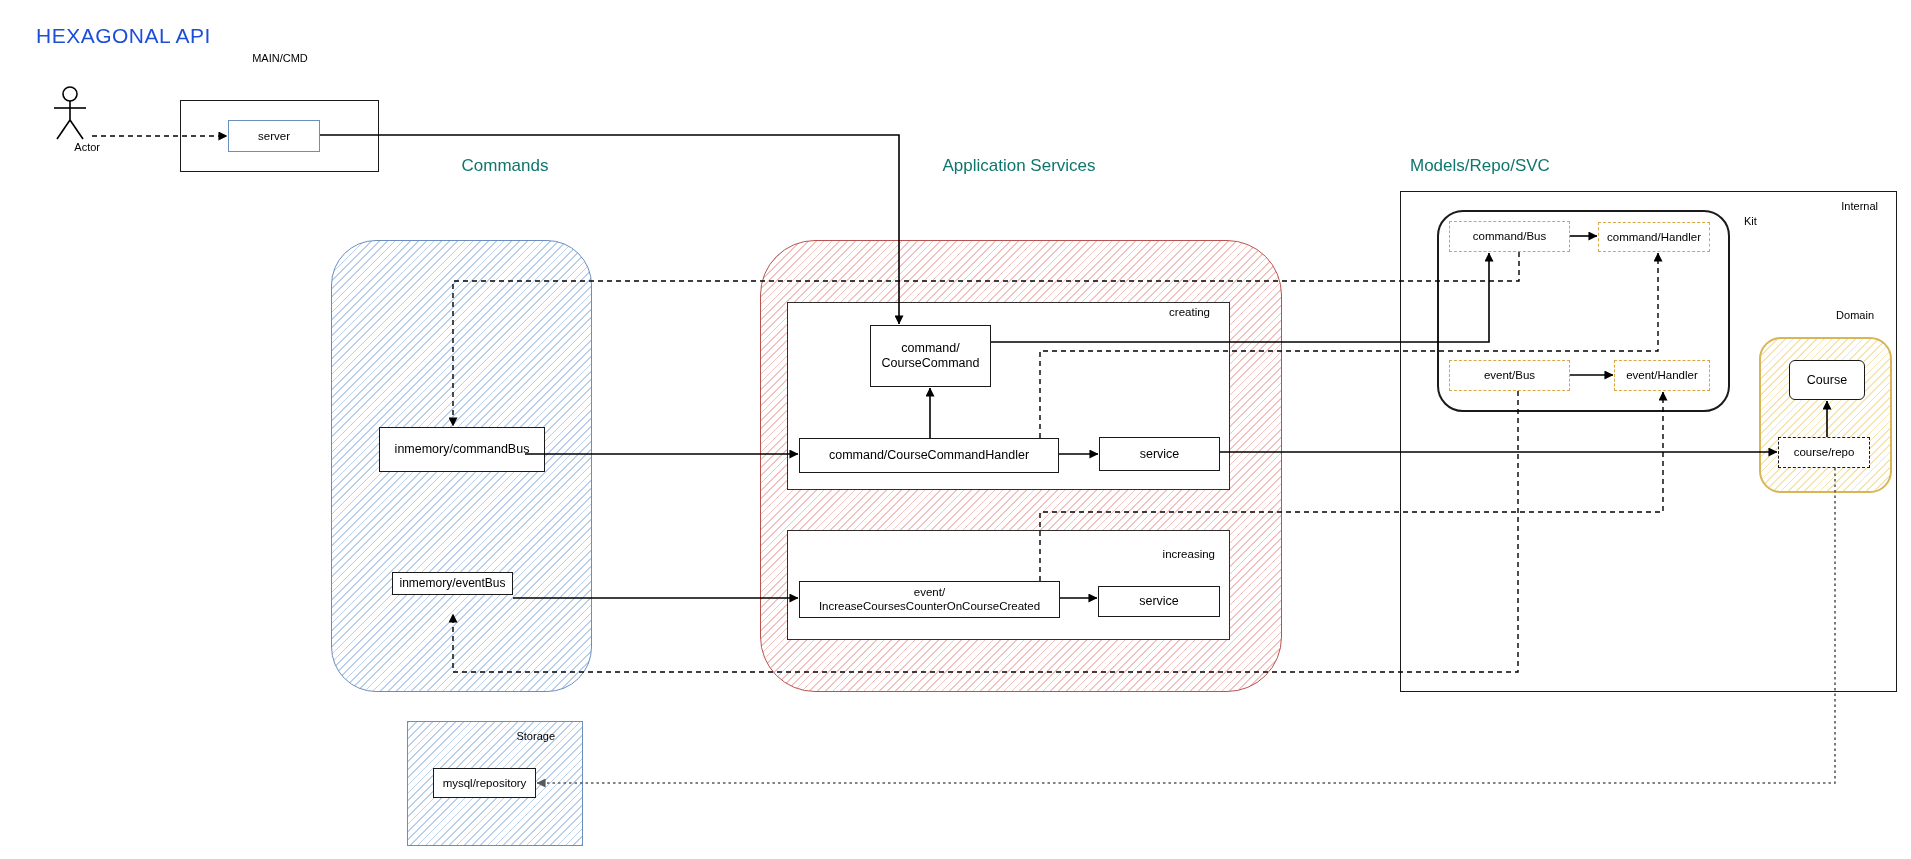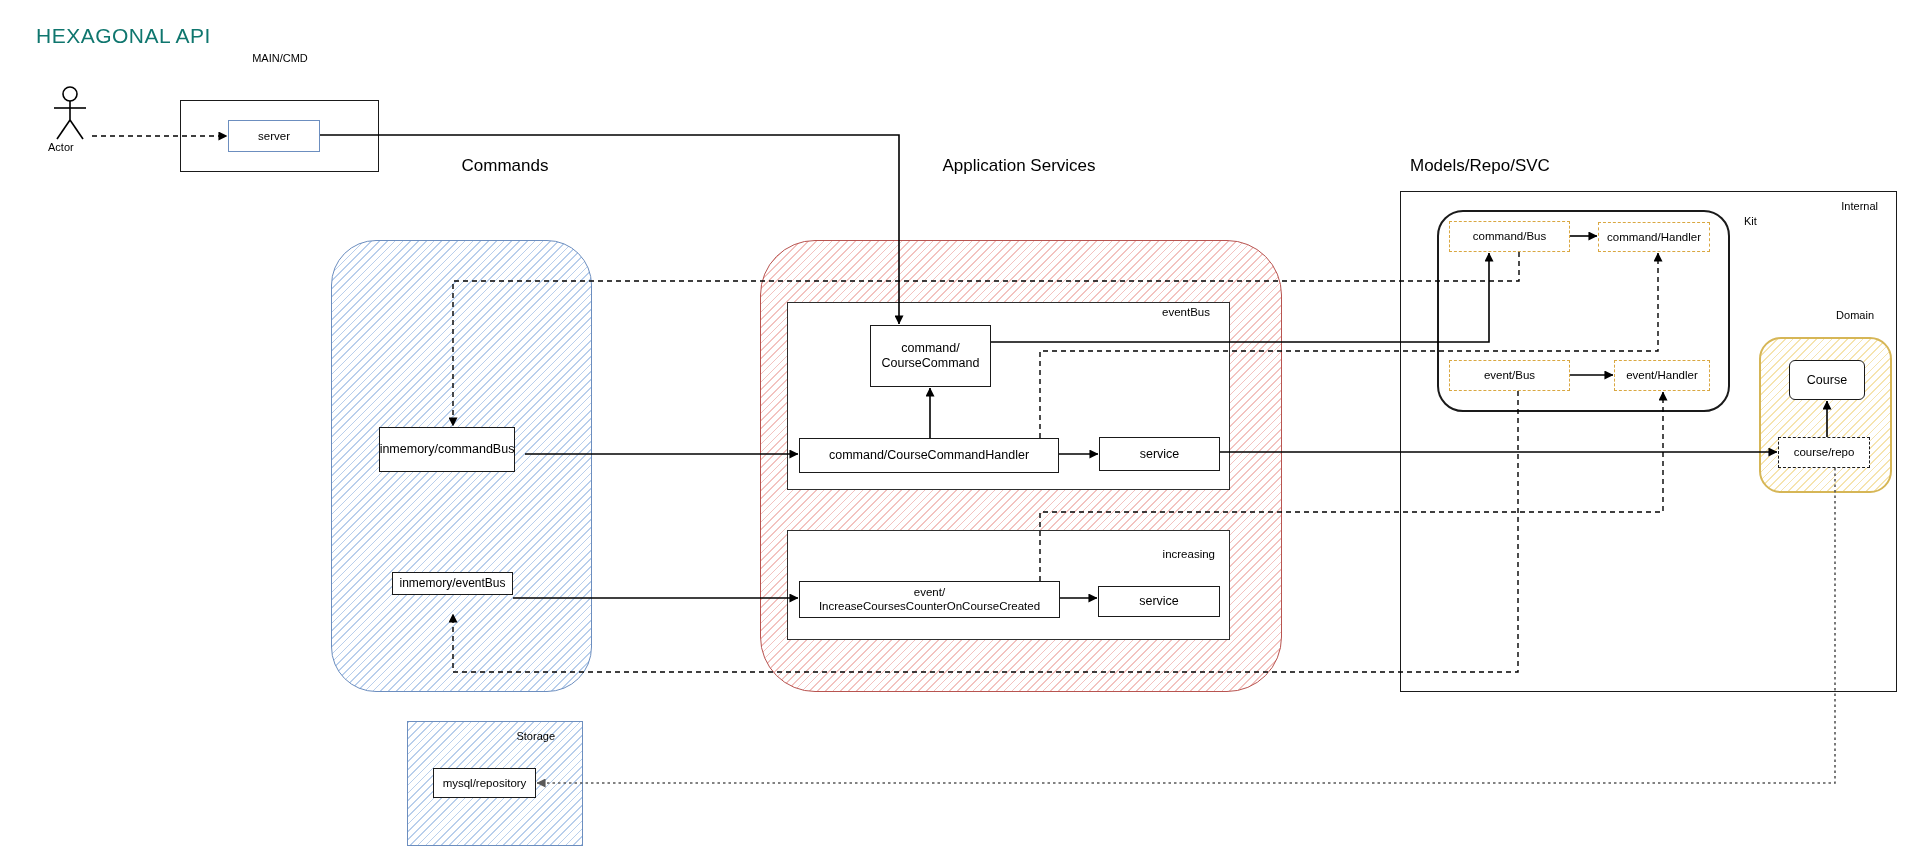--- a/index.html
+++ b/index.html
@@ -8,22 +8,22 @@
     --yellow-border:#d6b656; --yellow-hatch:#f6e4ae;
     --ink:#1a1a1a;
   }
   *{box-sizing:border-box;}
   html,body{margin:0;padding:0;background:#ffffff;}
   body{font-family:"Liberation Sans", sans-serif; color:#000;}
   #canvas{position:relative;width:1911px;height:859px;background:#fff;overflow:hidden;}
 
   .abs{position:absolute;}
   .lbl{position:absolute;font-size:11px;color:#000;white-space:nowrap;text-align:center;}
-  .hdr{position:absolute;font-size:17px;color:#000000;text-align:center;white-space:nowrap;}
-  .ttl{position:absolute;font-size:21px;letter-spacing:.5px;color:#0f766e;white-space:nowrap;}
+  .hdr{position:absolute;font-size:17px;color:#0f766e;text-align:center;white-space:nowrap;}
+  .ttl{position:absolute;font-size:21px;letter-spacing:.5px;color:#1d4ed8;white-space:nowrap;}
 
   .hatch-blue{background-image:repeating-linear-gradient(135deg,var(--blue-hatch) 0 1.2px,transparent 1.2px 5.5px);}
   .hatch-red{background-image:repeating-linear-gradient(135deg,var(--red-hatch) 0 1.2px,transparent 1.2px 5.5px);}
   .hatch-yellow{background-image:repeating-linear-gradient(135deg,var(--yellow-hatch) 0 1.2px,transparent 1.2px 5.5px);}
 
   .region{position:absolute;}
   .region.blue{border:1.6px solid var(--blue-border);border-radius:45px;}
   .region.red{border:1.6px solid var(--red-border);border-radius:55px;}
   .region.yellow{border:2px solid var(--yellow-border);border-radius:22px;}
   .region.storage{border:1.6px solid var(--blue-border);}
@@ -55,40 +55,40 @@
   <div class="hdr" style="left:919px;top:156px;width:200px;">Application Services</div>
   <div class="hdr" style="left:1410px;top:156px;text-align:left;">Models/Repo/SVC</div>
 
   <svg class="abs" style="left:50px;top:85px;" width="40" height="56" viewBox="0 0 40 56">
     <circle class="stick" cx="20" cy="9" r="7"></circle>
     <line class="stick" x1="20" y1="16" x2="20" y2="35"></line>
     <line class="stick" x1="4" y1="23" x2="36" y2="23"></line>
     <line class="stick" x1="20" y1="35" x2="7" y2="54"></line>
     <line class="stick" x1="20" y1="35" x2="33" y2="54"></line>
   </svg>
-  <div class="lbl" style="left:48px;top:141px;width:44px;text-align:left;">Actor</div>
+  <div class="lbl" style="left:56px;top:141px;width:44px;text-align:right;">Actor</div>
 
   <div class="lbl" style="left:230px;top:52px;width:100px;text-align:center;">MAIN/CMD</div>
   <div class="frame" style="left:180px;top:100px;width:199px;height:72px;"></div>
   <div class="node blue hatch-blue" style="left:228px;top:120px;width:92px;height:32px;font-size:11.5px;">
     <span>server</span>
   </div>
 
   <div class="region blue hatch-blue" style="left:331px;top:240px;width:261px;height:452px;"></div>
-  <div class="node" style="left:379px;top:427px;width:136px;height:45px;">
+  <div class="node" style="left:379px;top:427px;width:166px;height:45px;">
     <span>inmemory/commandBus</span>
   </div>
   <div class="node" style="left:392px;top:572px;width:121px;height:23px;font-size:12px;">
     <span>inmemory/eventBus</span>
   </div>
 
   <div class="region red hatch-red" style="left:760px;top:240px;width:522px;height:452px;"></div>
 
   <div class="whitebox" style="left:787px;top:302px;width:443px;height:188px;"></div>
-  <div class="lbl" style="left:1130px;top:306px;width:80px;text-align:right;font-size:11.5px;">eventBus</div>
+  <div class="lbl" style="left:1130px;top:306px;width:80px;text-align:right;font-size:11.5px;">creating</div>
   <div class="node" style="left:870px;top:325px;width:121px;height:62px;">
     <span>command/</span>
     <span>CourseCommand</span>
   </div>
   <div class="node" style="left:799px;top:438px;width:260px;height:35px;">
     <span>command/CourseCommandHandler</span>
   </div>
   <div class="node" style="left:1099px;top:437px;width:121px;height:34px;">
     <span>service</span>
   </div>

